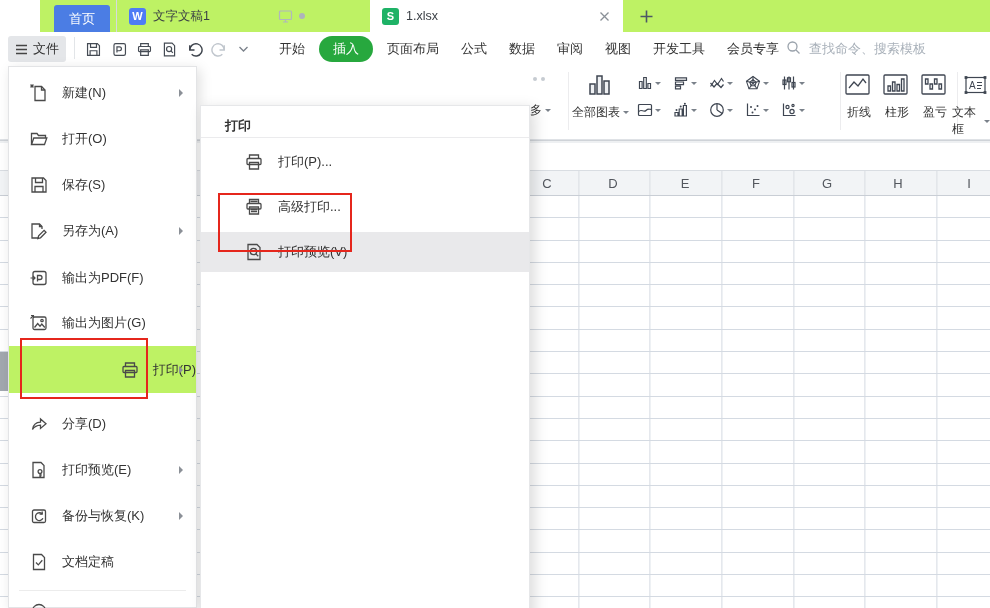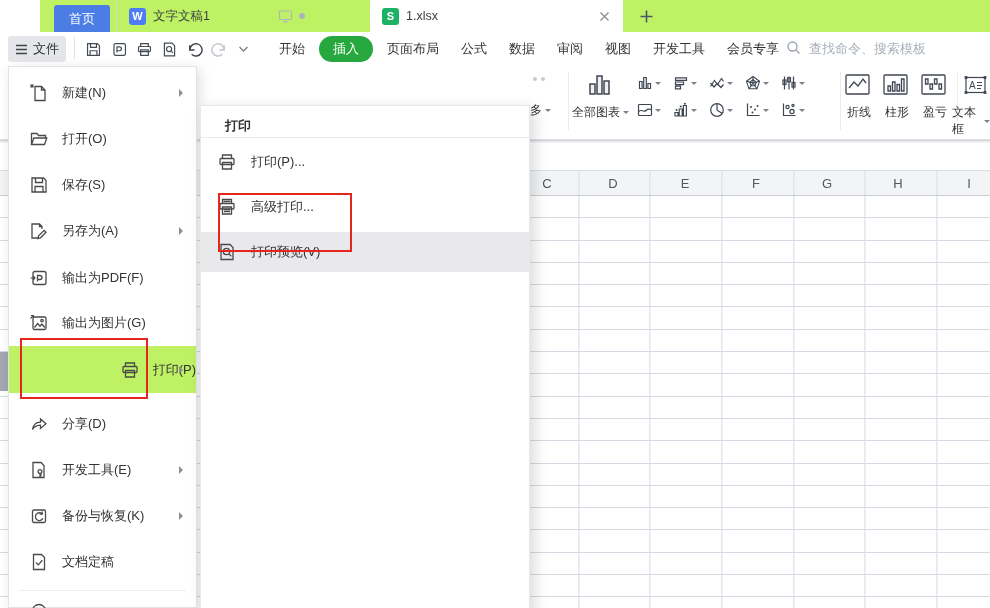--- a/index.html
+++ b/index.html
@@ -67,21 +67,21 @@
   .fm-item.hl{background:#bef264;justify-content:flex-end;}
   .fm-arrow{position:absolute;right:13px;width:0;height:0;border-left:4.5px solid #8b9097;
     border-top:4px solid transparent;border-bottom:4px solid transparent;}
   .fm-divider{position:absolute;left:10px;width:167px;height:1px;background:#ececec;}
   
   .submenu{left:200px;top:72px;width:330px;height:536px;background:#fff;z-index:11;
     border:1px solid #e6e7e9;box-shadow:4px 4px 14px rgba(0,0,0,.15);margin-top:33px;}
   .sm-title{position:absolute;left:24px;top:11px;font-size:13px;font-weight:bold;color:#333;}
   .sm-divider{position:absolute;left:0;top:31px;width:100%;height:1px;background:#ebebed;}
   .sm-item{position:absolute;left:0;width:328px;height:40px;display:flex;align-items:center;
-    padding-left:16px;gap:14px;font-size:13px;color:#333;}
+    padding-left:43px;gap:14px;font-size:13px;color:#333;}
   .sm-item.hl{background:#e9e9eb;}
   
   .redbox{border:2px solid #e5261c;z-index:20;}
 </style>
 </head>
 <body>
 
 <div id="app">
 
   <div class="abs formulabar"></div>
@@ -422,21 +422,21 @@
       </svg>
       <span>分享(D)</span>
     </div>
 
     <div class="fm-item" style="top:380px">
       <svg width="20" height="20" viewBox="0 0 20 20" fill="none" stroke="#4a4a4a" stroke-width="1.3">
         <path d="M4 2.5 h8 l3 3 V17.5 H4 z"></path>
           <circle cx="11" cy="11.5" r="1.9"></circle>
         <path d="M11 13.4 V17 M11 15 h1.7 M11 16.8 h1.3"></path>
       </svg>
-      <span>开发工具(E)</span>
+      <span>打印预览(E)</span>
         <span class="fm-arrow"></span>
     </div>
 
     <div class="fm-item" style="top:426px">
       <svg width="20" height="20" viewBox="0 0 20 20" fill="none" stroke="#4a4a4a" stroke-width="1.3">
         <rect x="3.5" y="4" width="13" height="12.5" rx="1.5"></rect>
         <path d="M13.2 8 A3.9 3.9 0 1 0 13.9 12.3"></path>
           <path d="M13.2 5.6 v2.6 h-2.6"></path>
       </svg>
       <span>备份与恢复(K)</span>

